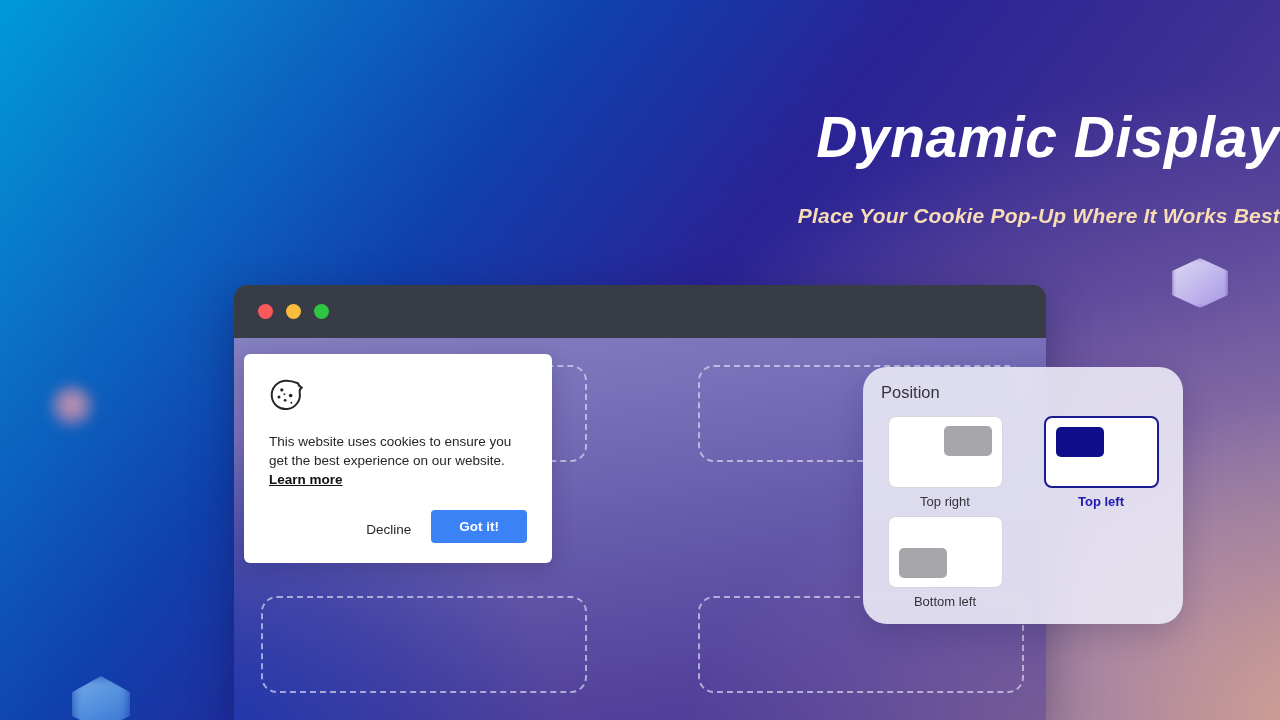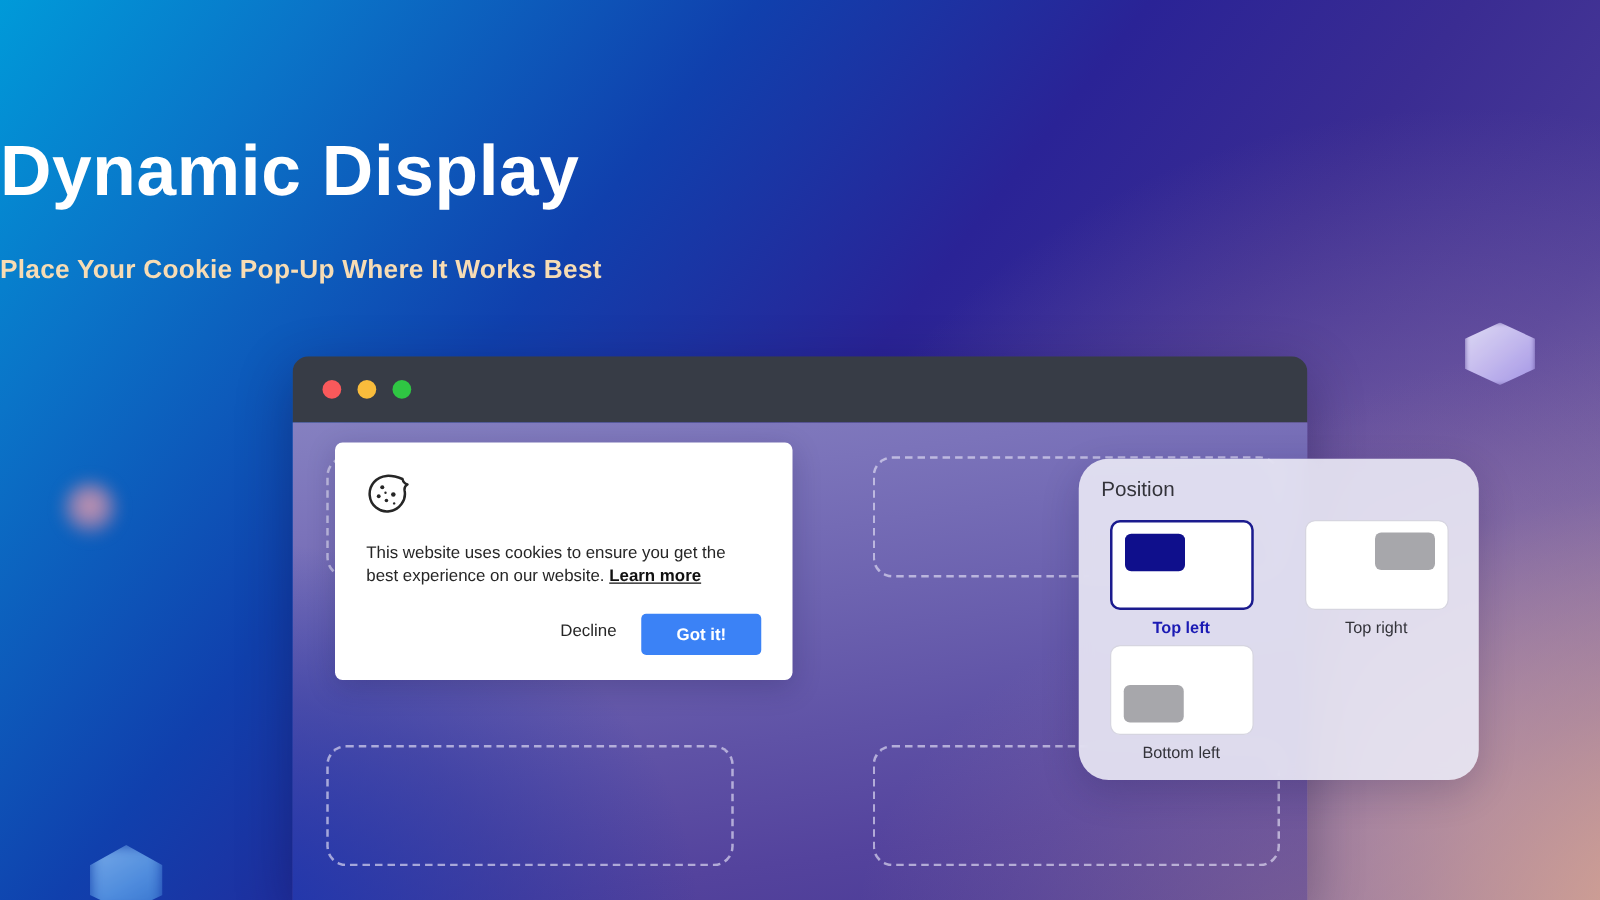--- a/index.html
+++ b/index.html
@@ -40,21 +40,21 @@
   .deco-blue {
     left: 72px; top: 676px;
     width: 58px; height: 54px;
     background: linear-gradient(150deg, #8fc2f5 0%, #5b9de8 60%, #3c7fd4 100%);
     clip-path: polygon(50% 0%, 100% 30%, 100% 74%, 50% 100%, 0% 74%, 0% 30%);
     filter: blur(5.5px);
     opacity: 0.82;
   }
 
   
-  .hero { position: absolute; left: 0; top: 0; width: 1280px; text-align: left; }
+  .hero { position: absolute; left: 0; top: 0; width: 1280px; text-align: right; font-style: italic; }
   .hero-title {
     margin-top: 108px;
     font-size: 57px;
     font-weight: 700;
     letter-spacing: 0.5px;
     color: #ffffff;
     line-height: 1.05;
   }
   .hero-sub {
     margin-top: 36px;
@@ -107,22 +107,22 @@
     border-radius: 16px;
   }
   .slot-tl { left: 27px;  top: 27px;  width: 326px; height: 97px; }
   .slot-tr { left: 464px; top: 27px;  width: 326px; height: 97px; }
   .slot-bl { left: 27px;  top: 258px; width: 326px; height: 97px; }
   .slot-br { left: 464px; top: 258px; width: 326px; height: 97px; }
 
   
   .cookie-banner {
     position: absolute;
-    left: 34px; top: 16px;
-    width: 366px;
+    left: 10px; top: 16px;
+    width: 308px;
     background: #ffffff;
     border-radius: 6px;
     padding: 24px 25px 20px 25px;
     box-shadow: 0 6px 22px rgba(25,18,70,0.22);
   }
   .cookie-icon { width: 38px; height: 38px; display: block; }
   .cookie-text {
     margin-top: 16px;
     font-size: 13.5px;
     line-height: 1.42;
@@ -130,21 +130,21 @@
   }
   .cookie-link {
     color: #111111;
     font-weight: 700;
     text-decoration: underline;
     cursor: pointer;
   }
   .cookie-actions {
     margin-top: 21px;
     display: flex;
-    align-items: flex-start;
+    align-items: flex-end;
     justify-content: flex-end;
     gap: 16px;
   }
   .btn-decline {
     background: none; border: none;
     font-family: inherit;
     font-size: 13.5px;
     color: #262626;
     cursor: pointer;
     padding: 6px 4px;
@@ -264,36 +264,36 @@
         </div>
       </div>
 
     </div>
   </div>
 
   <div class="position-panel">
     <div class="panel-title">Position</div>
     <div class="pos-grid">
 
+      <div class="pos-option">
+        <div class="pos-thumb">
+          <div class="pos-chip chip-tr"></div>
+        </div>
+        <div class="pos-label">Top right</div>
+      </div>
+
       <div class="pos-option selected">
         <div class="pos-thumb">
           <div class="pos-chip chip-tl"></div>
         </div>
         <div class="pos-label">Top left</div>
       </div>
 
       <div class="pos-option">
         <div class="pos-thumb">
-          <div class="pos-chip chip-tr"></div>
-        </div>
-        <div class="pos-label">Top right</div>
-      </div>
-
-      <div class="pos-option">
-        <div class="pos-thumb">
           <div class="pos-chip chip-bl"></div>
         </div>
         <div class="pos-label">Bottom left</div>
       </div>
 
 
     </div>
   </div>
 
 </div>

